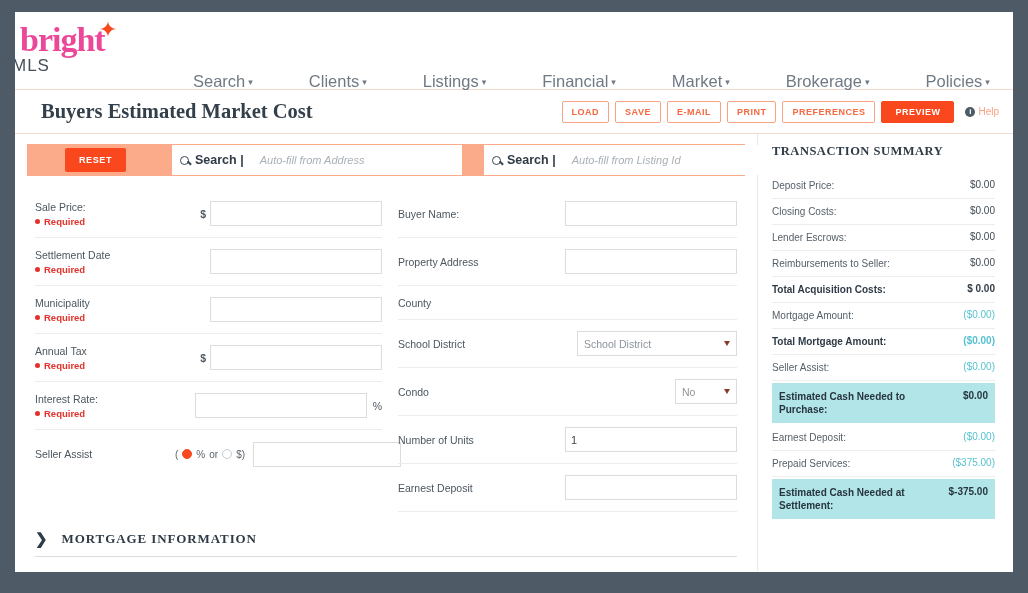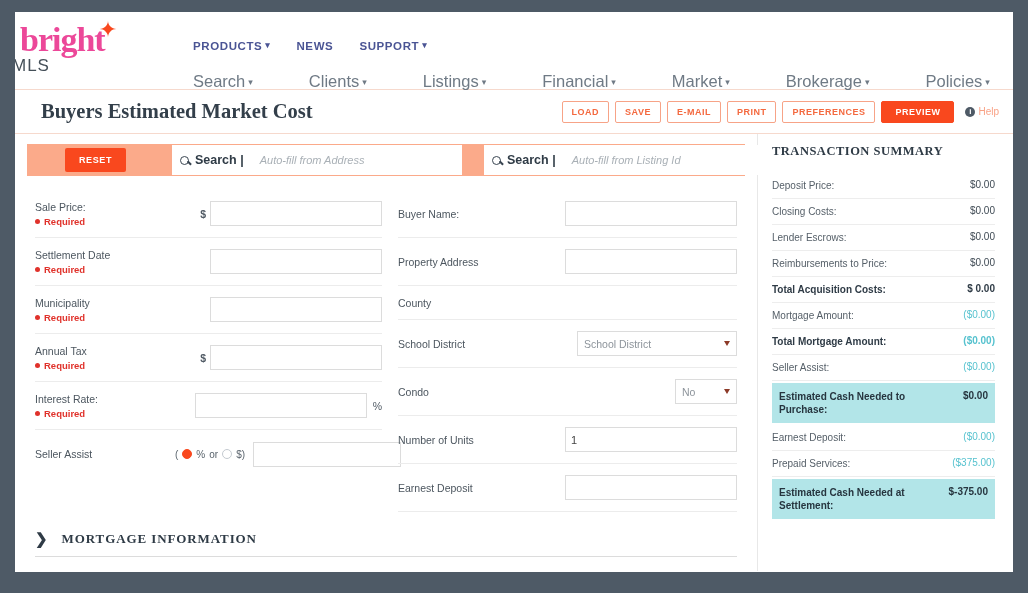--- a/index.html
+++ b/index.html
@@ -360,25 +360,20 @@
 <body>
 
 <div class="frame">
 
   <div class="topbar">
     <div class="logo">
       <span class="logo-word">bright</span><span class="logo-star">✦</span>
       <span class="logo-sub">MLS</span>
     </div>
 
-    <div class="util-nav">
-      <a href="#"><span>PRODUCTS</span><span class="caret">▾</span></a>
-      <a href="#"><span>NEWS</span></a>
-      <a href="#"><span>SUPPORT</span><span class="caret">▾</span></a>
-    </div>
 
     <div class="main-nav">
       <a href="#"><span>Search</span><span class="caret">▾</span></a>
       <a href="#"><span>Clients</span><span class="caret">▾</span></a>
       <a href="#"><span>Listings</span><span class="caret">▾</span></a>
       <a href="#"><span>Financial</span><span class="caret">▾</span></a>
       <a href="#"><span>Market</span><span class="caret">▾</span></a>
       <a href="#"><span>Brokerage</span><span class="caret">▾</span></a>
       <a href="#"><span>Policies</span><span class="caret">▾</span></a>
     </div>
@@ -599,21 +594,21 @@
       </div>
       <div class="sum-row">
         <span class="lbl">Closing Costs:</span>
         <span class="val">$0.00</span>
       </div>
       <div class="sum-row">
         <span class="lbl">Lender Escrows:</span>
         <span class="val">$0.00</span>
       </div>
       <div class="sum-row">
-        <span class="lbl">Reimbursements to Price:</span>
+        <span class="lbl">Reimbursements to Seller:</span>
         <span class="val">$0.00</span>
       </div>
       <div class="sum-row bold">
         <span class="lbl">Total Acquisition Costs:</span>
         <span class="val">$ 0.00</span>
       </div>
       <div class="sum-row teal">
         <span class="lbl">Mortgage Amount:</span>
         <span class="val">($0.00)</span>
       </div>

